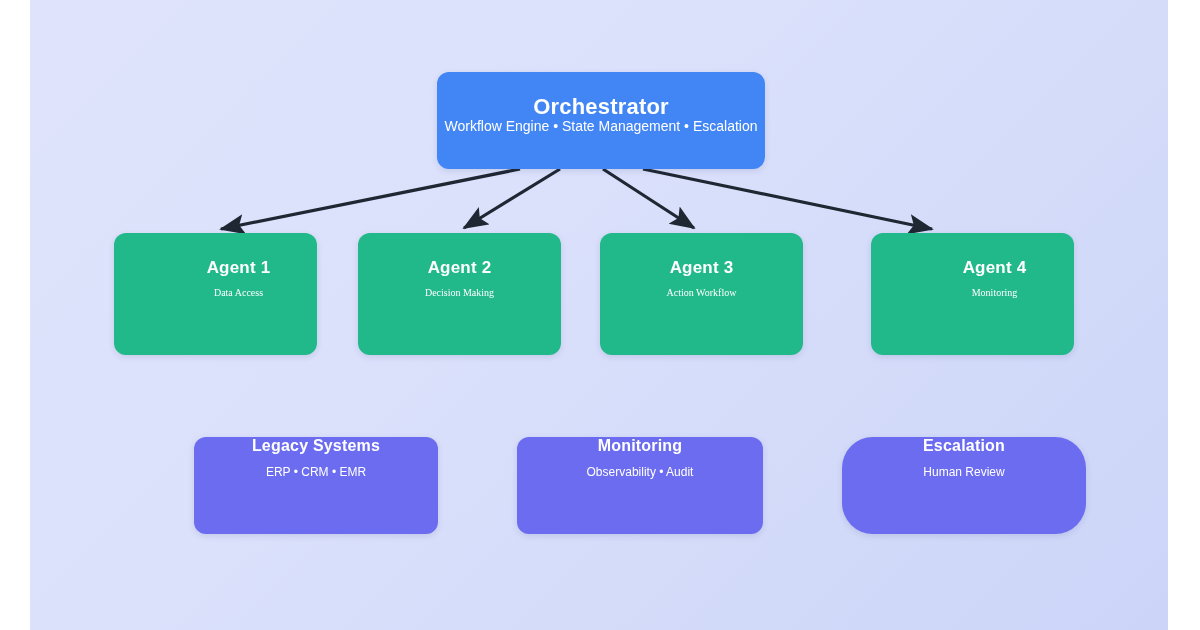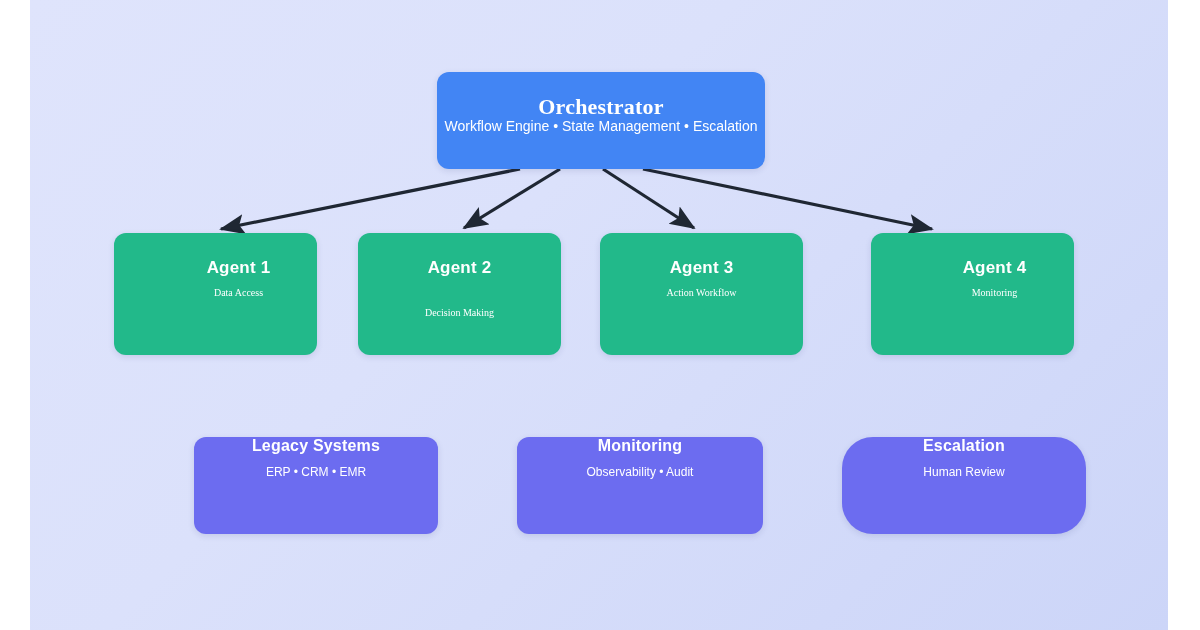--- a/index.html
+++ b/index.html
@@ -67,21 +67,20 @@
   .node.orchestrator {
     left: 437px;
     top: 72px;
     width: 328px;
     height: 97px;
     background: #4285f4;
     padding-top: 23px;
   }
   .node.orchestrator .title {
     font-size: 22px;
-    font-family: Liberation Serif, serif;
   }
   .node.orchestrator .subtitle {
     font-size: 14px;
     margin-top: 0;
   }
 
   
   .node.agent {
     top: 233px;
     width: 203px;
@@ -91,21 +90,21 @@
   }
   .node.agent .title {
     font-size: 17px;
   }
   .node.agent .subtitle {
     font-size: 10px;
     margin-top: 9px;
     font-family: Liberation Serif, serif;
   }
   .agent-0 { left: 114px; padding-left: 46px; }
-  .agent-1 { left: 358px; gap: 20px; }
+  .agent-1 { left: 358px; }
   .agent-2 { left: 600px; }
   .agent-3 { left: 871px; padding-left: 44px; }
 
   
   .node.support {
     top: 437px;
     height: 97px;
     background: #6c6cf0;
   }
   .node.support .title {

